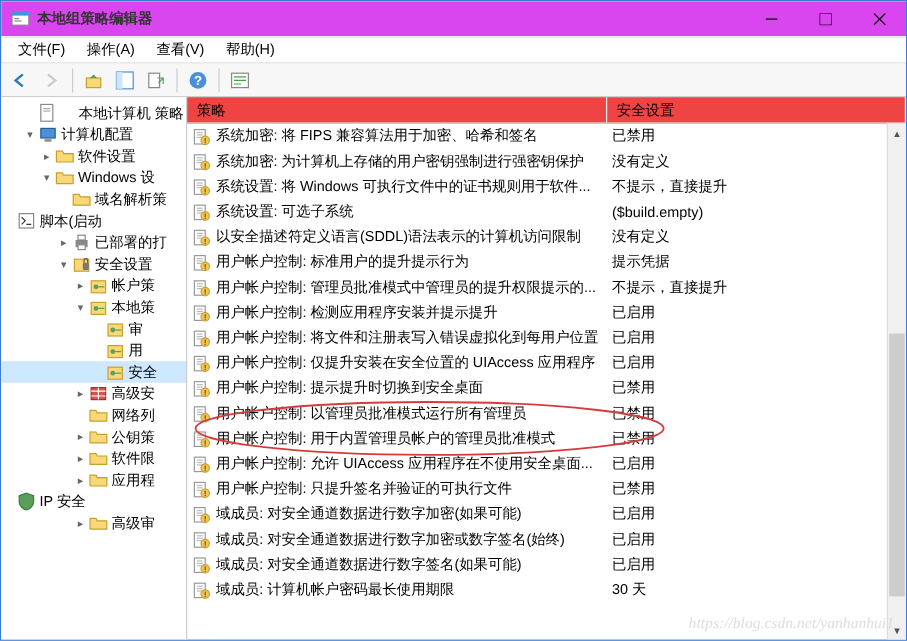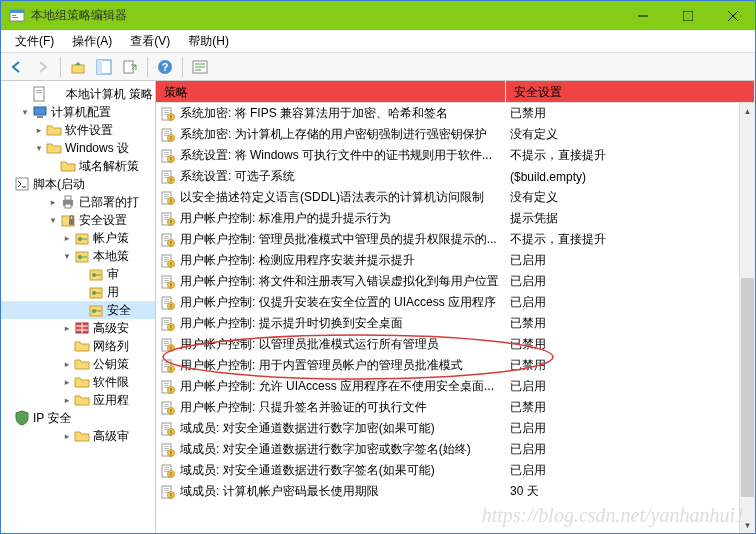--- a/index.html
+++ b/index.html
@@ -1,17 +1,17 @@
 <!DOCTYPE html>
 <html><head>
 <meta charset="utf-8">
 <style>
 * { box-sizing: border-box; margin: 0; padding: 0; }
 body { font-family: "Microsoft YaHei", "Segoe UI", sans-serif; font-size: 12px; background: #fff; width: 756px; height: 534px; overflow: hidden; border: 1px solid #3a7bd5; position: relative; }
-.titlebar { height: 30px; display: flex; align-items: center; padding: 0 0 0 8px; background: #84cc16; border-bottom: 1px solid #eee; }
+.titlebar { height: 30px; display: flex; align-items: center; padding: 0 0 0 8px; background: #d946ef; border-bottom: 1px solid #eee; font-weight: bold; }
 .titlebar .icon { width: 16px; height: 16px; margin-right: 6px; }
 .titlebar .title { flex: 1; font-size: 12px; color: #333; }
 .winbtns { display: flex; height: 100%; }
 .winbtn { width: 45px; height: 100%; display: flex; align-items: center; justify-content: center; cursor: pointer; }
 .menubar { height: 22px; display: flex; align-items: center; padding: 0 6px; gap: 2px; border-bottom: 1px solid #ddd; }
 .menuitem { padding: 2px 8px; cursor: pointer; }
 .toolbar { height: 28px; display: flex; align-items: center; padding: 2px 4px; gap: 2px; border-bottom: 1px solid #ccc; background: #f7f7f7; }
 .tbtn { width: 24px; height: 24px; display: flex; align-items: center; justify-content: center; cursor: pointer; border: 1px solid transparent; }
 .tsep { width: 1px; height: 20px; background: #ccc; margin: 0 3px; }
 .content { display: flex; height: calc(100% - 80px); }
@@ -24,21 +24,21 @@
 .listhead { display: flex; height: 22px; border-bottom: 1px solid #ddd; background: #ef4444; }
 .colhead { padding: 3px 8px; border-right: 1px solid #eee; font-size: 12px; cursor: pointer; }
 .col1 { width: 350px; }
 .col2 { flex: 1; }
 .listbody { flex: 1; overflow-y: auto; overflow-x: hidden; }
 .listrow { display: flex; height: 21px; align-items: center; cursor: pointer; }
 .cell1 { width: 350px; display: flex; align-items: center; padding-left: 4px; overflow: hidden; white-space: nowrap; }
 .cell1 .picon { width: 16px; height: 16px; margin-right: 4px; flex-shrink: 0; }
 .cell2 { flex: 1; padding-left: 4px; }
 .annotation { position: absolute; pointer-events: none; z-index: 10; }
-.watermark { position: absolute; bottom: 6px; right: 10px; color: #ddd; font-size: 20px; font-style: italic; font-family: Georgia, serif; pointer-events: none; }
+.watermark { position: absolute; bottom: 6px; right: 10px; color: #ddd; font-size: 13px; font-style: italic; font-family: Georgia, serif; pointer-events: none; }
 .scrollbar-v { position: absolute; right: 0; top: 22px; bottom: 0; width: 16px; background: #f0f0f0; border-left: 1px solid #ddd; }
 .scroll-arrow { height: 16px; display: flex; align-items: center; justify-content: center; background: #f0f0f0; cursor: pointer; font-size: 8px; color: #555; }
 .scroll-track { position: absolute; top: 16px; bottom: 16px; left: 0; right: 0; }
 .scroll-thumb { position: absolute; left: 1px; right: 1px; top: 40%; height: 55%; background: #cdcdcd; cursor: pointer; }
 </style>
 </head>
 <body>
 
 <div class="titlebar">
   <svg class="icon" viewBox="0 0 16 16">

